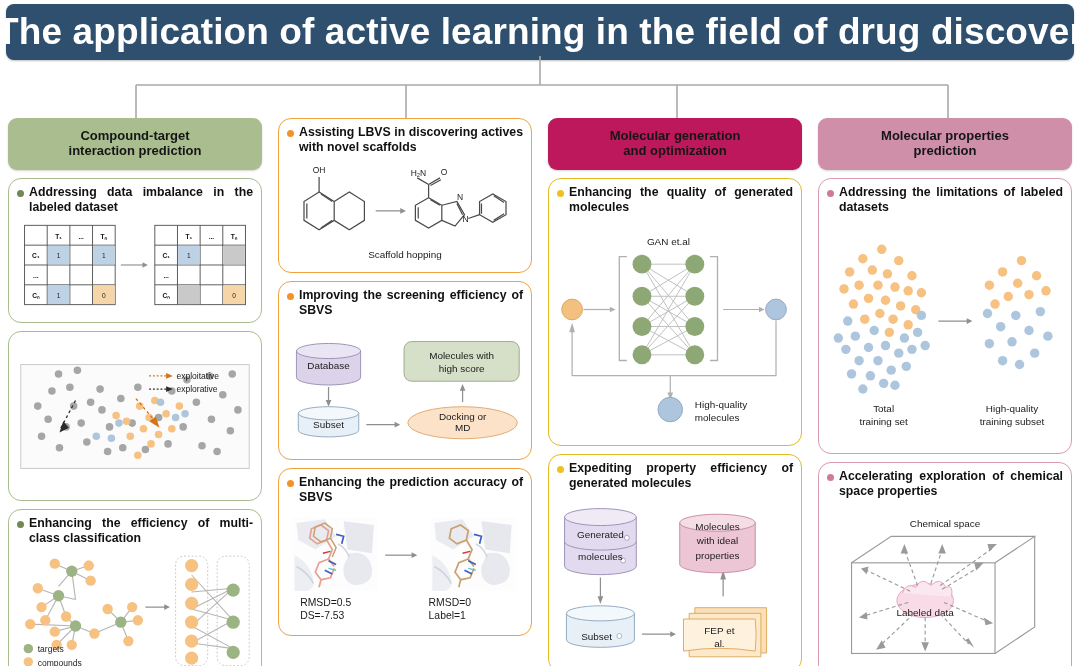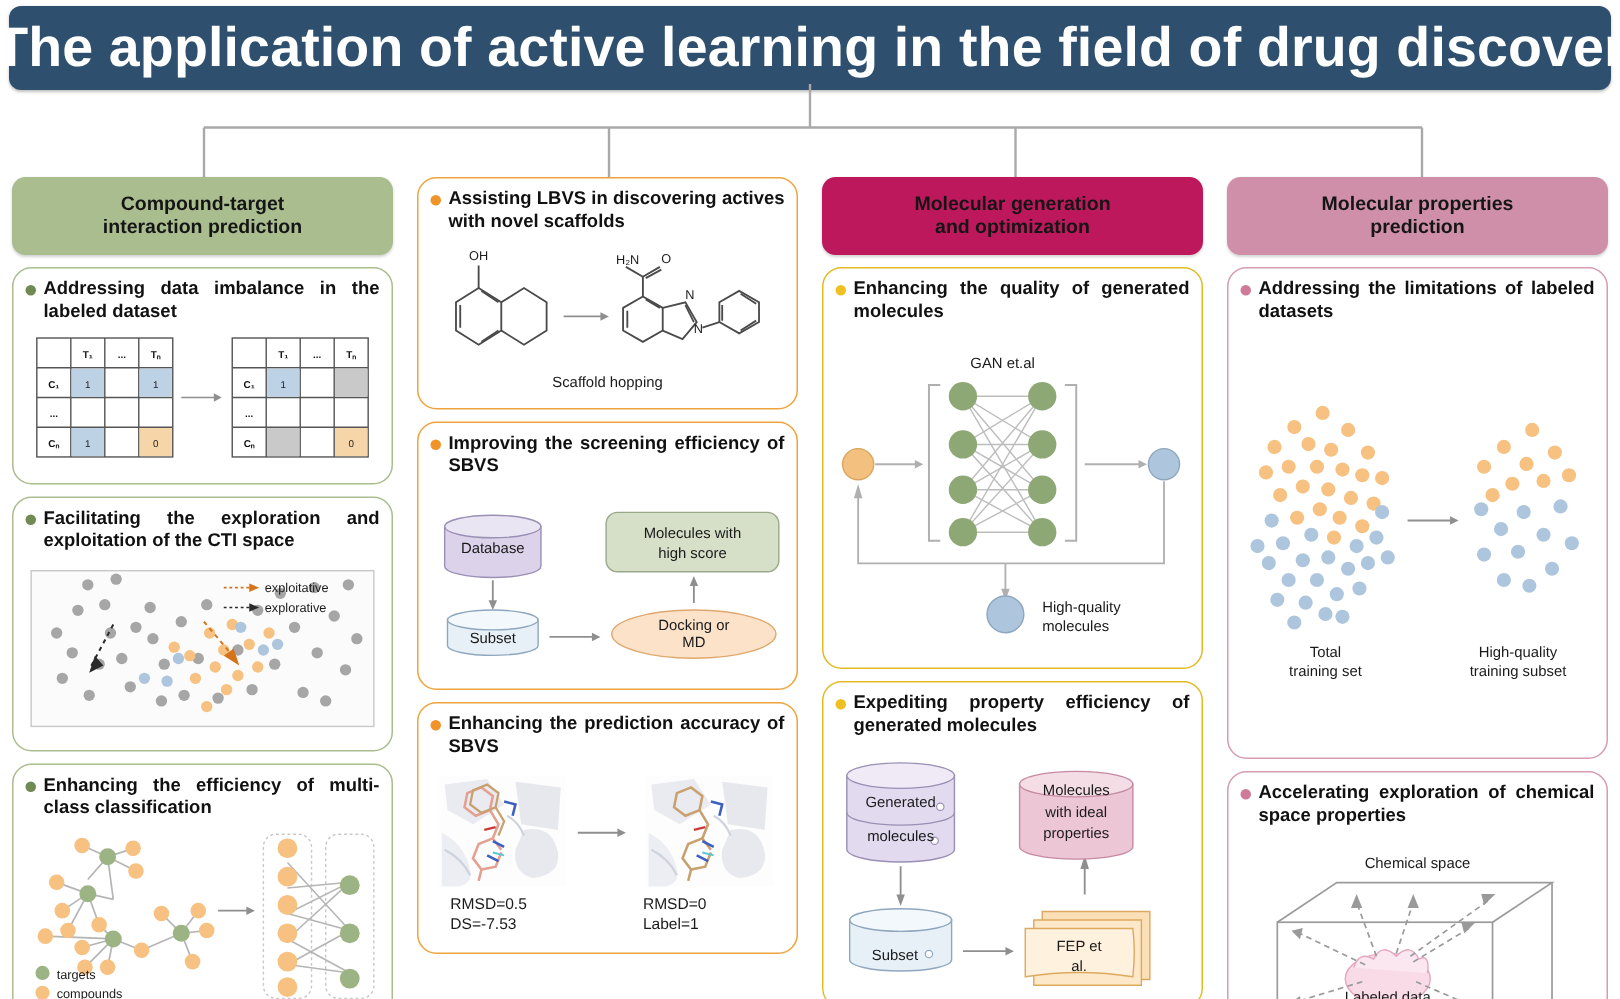--- a/index.html
+++ b/index.html
@@ -61,21 +61,21 @@
   .c1 .cards > :nth-child(2){height:170px;}
   .c1 .cards > :nth-child(3){height:171px;}
   
   .c2 .cards > :nth-child(1){height:155px;}
   .c2 .cards > :nth-child(2){height:179px;}
   .c2 .cards > :nth-child(3){height:168px;}
   
   .c3 .cards > :nth-child(1){height:268px;}
   .c3 .cards > :nth-child(2){height:218px;}
   
-  .c4 .cards > :nth-child(1){height:328px;}
+  .c4 .cards > :nth-child(1){height:276px;}
   .c4 .cards > :nth-child(2){height:218px;}
 
   .lbl{font-size:10.5px;fill:#1a1a1a;font-family:"Liberation Sans",sans-serif;}
   .lbl-s{font-size:9px;fill:#1a1a1a;font-family:"Liberation Sans",sans-serif;}
   .lbl-m{font-size:11px;fill:#1a1a1a;font-family:"Liberation Sans",sans-serif;}
   .cellnum{font-size:7px;fill:#222;font-family:"Liberation Sans",sans-serif;}
   .hdrnum{font-size:7px;fill:#111;font-weight:bold;font-family:"Liberation Sans",sans-serif;}
 </style>
 </head>
 <body>
@@ -162,24 +162,20 @@
               <text class="hdrnum" x="12" y="56" text-anchor="middle" font-weight="normal">...</text>
               <text class="hdrnum" x="12" y="77" text-anchor="middle">Cₙ</text>
               <text class="cellnum" x="36" y="35" text-anchor="middle">1</text>
               <text class="cellnum" x="84" y="77" text-anchor="middle">0</text>
             </g>
           </svg>
         </div>
       </div>
 
       <div class="card">
-        <div class="card-title">
-          <span class="dot"></span>
-          <span class="txt">Facilitating the exploration and exploitation of the CTI space</span>
-        </div>
         <div class="art">
           <svg viewBox="0 0 250 118" preserveAspectRatio="xMidYMid meet">
             <rect x="4" y="4" width="242" height="110" fill="#fbfbfb" stroke="#c8c8c8" stroke-width="1"></rect>
             <g fill="#a6a6a6">
               <circle cx="22" cy="48" r="4"></circle>
                 <circle cx="37" cy="32" r="4"></circle>
                 <circle cx="33" cy="62" r="4"></circle>
               <circle cx="26" cy="80" r="4"></circle>
                 <circle cx="45" cy="92" r="4"></circle>
                 <circle cx="56" cy="28" r="4"></circle>

